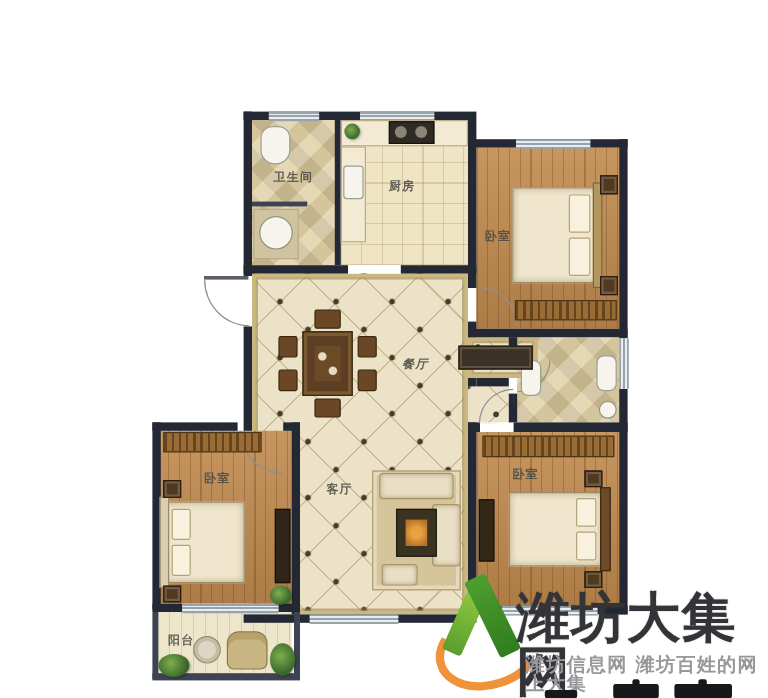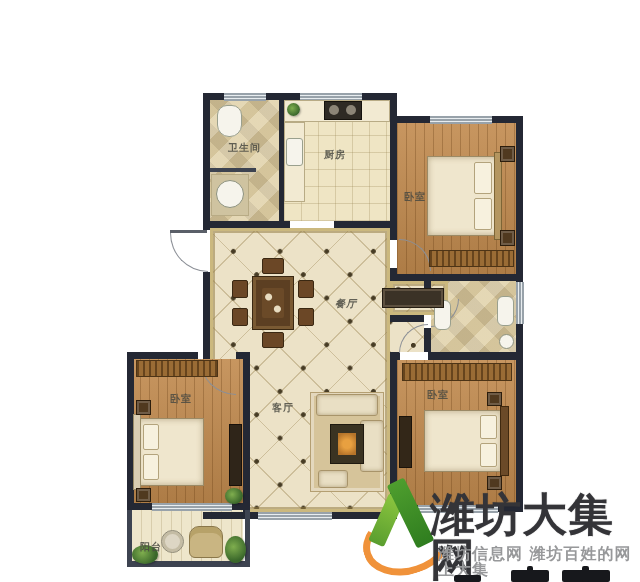--- a/index.html
+++ b/index.html
@@ -205,21 +205,21 @@
   <div class="furn plant" style="left:132px;top:545px;width:26px;height:19px;"></div>
   <div class="furn plant" style="left:225px;top:536px;width:21px;height:27px;"></div>
 
   <span class="room-label" style="left:228px;top:141px;">卫生间</span>
   <span class="room-label" style="left:324px;top:148px;">厨房</span>
   <span class="room-label" style="left:404px;top:190px;">卧室</span>
   <span class="room-label" style="left:335px;top:297px;font-style:italic;">餐厅</span>
   <span class="room-label" style="left:272px;top:401px;">客厅</span>
   <span class="room-label" style="left:170px;top:392px;">卧室</span>
   <span class="room-label" style="left:427px;top:388px;">卧室</span>
-  <span class="room-label" style="left:140px;top:540px;">阳台</span>
+  <span class="room-label" style="left:140px;top:527px;">阳台</span>
 
   <div>
     <div class="swoosh"></div>
     <div class="vbar" style="left:378px;top:494px;width:17px;height:52px;background:linear-gradient(180deg,#8cc63f,#5a9e2f);transform:rotate(24deg);"></div>
     <div class="vbar" style="left:401px;top:478px;width:19px;height:70px;background:linear-gradient(180deg,#4e9e2e,#2f7d1f);transform:rotate(-26deg);"></div>
     <div class="wm-title">潍坊大集网</div>
     <div class="wm-sub">潍坊信息网 潍坊百姓的网上大集</div>
 
     <div class="frag" style="left:454px;top:575px;width:27px;height:7px;"></div>
     <div class="frag" style="left:511px;top:570px;width:38px;height:12px;"></div>

